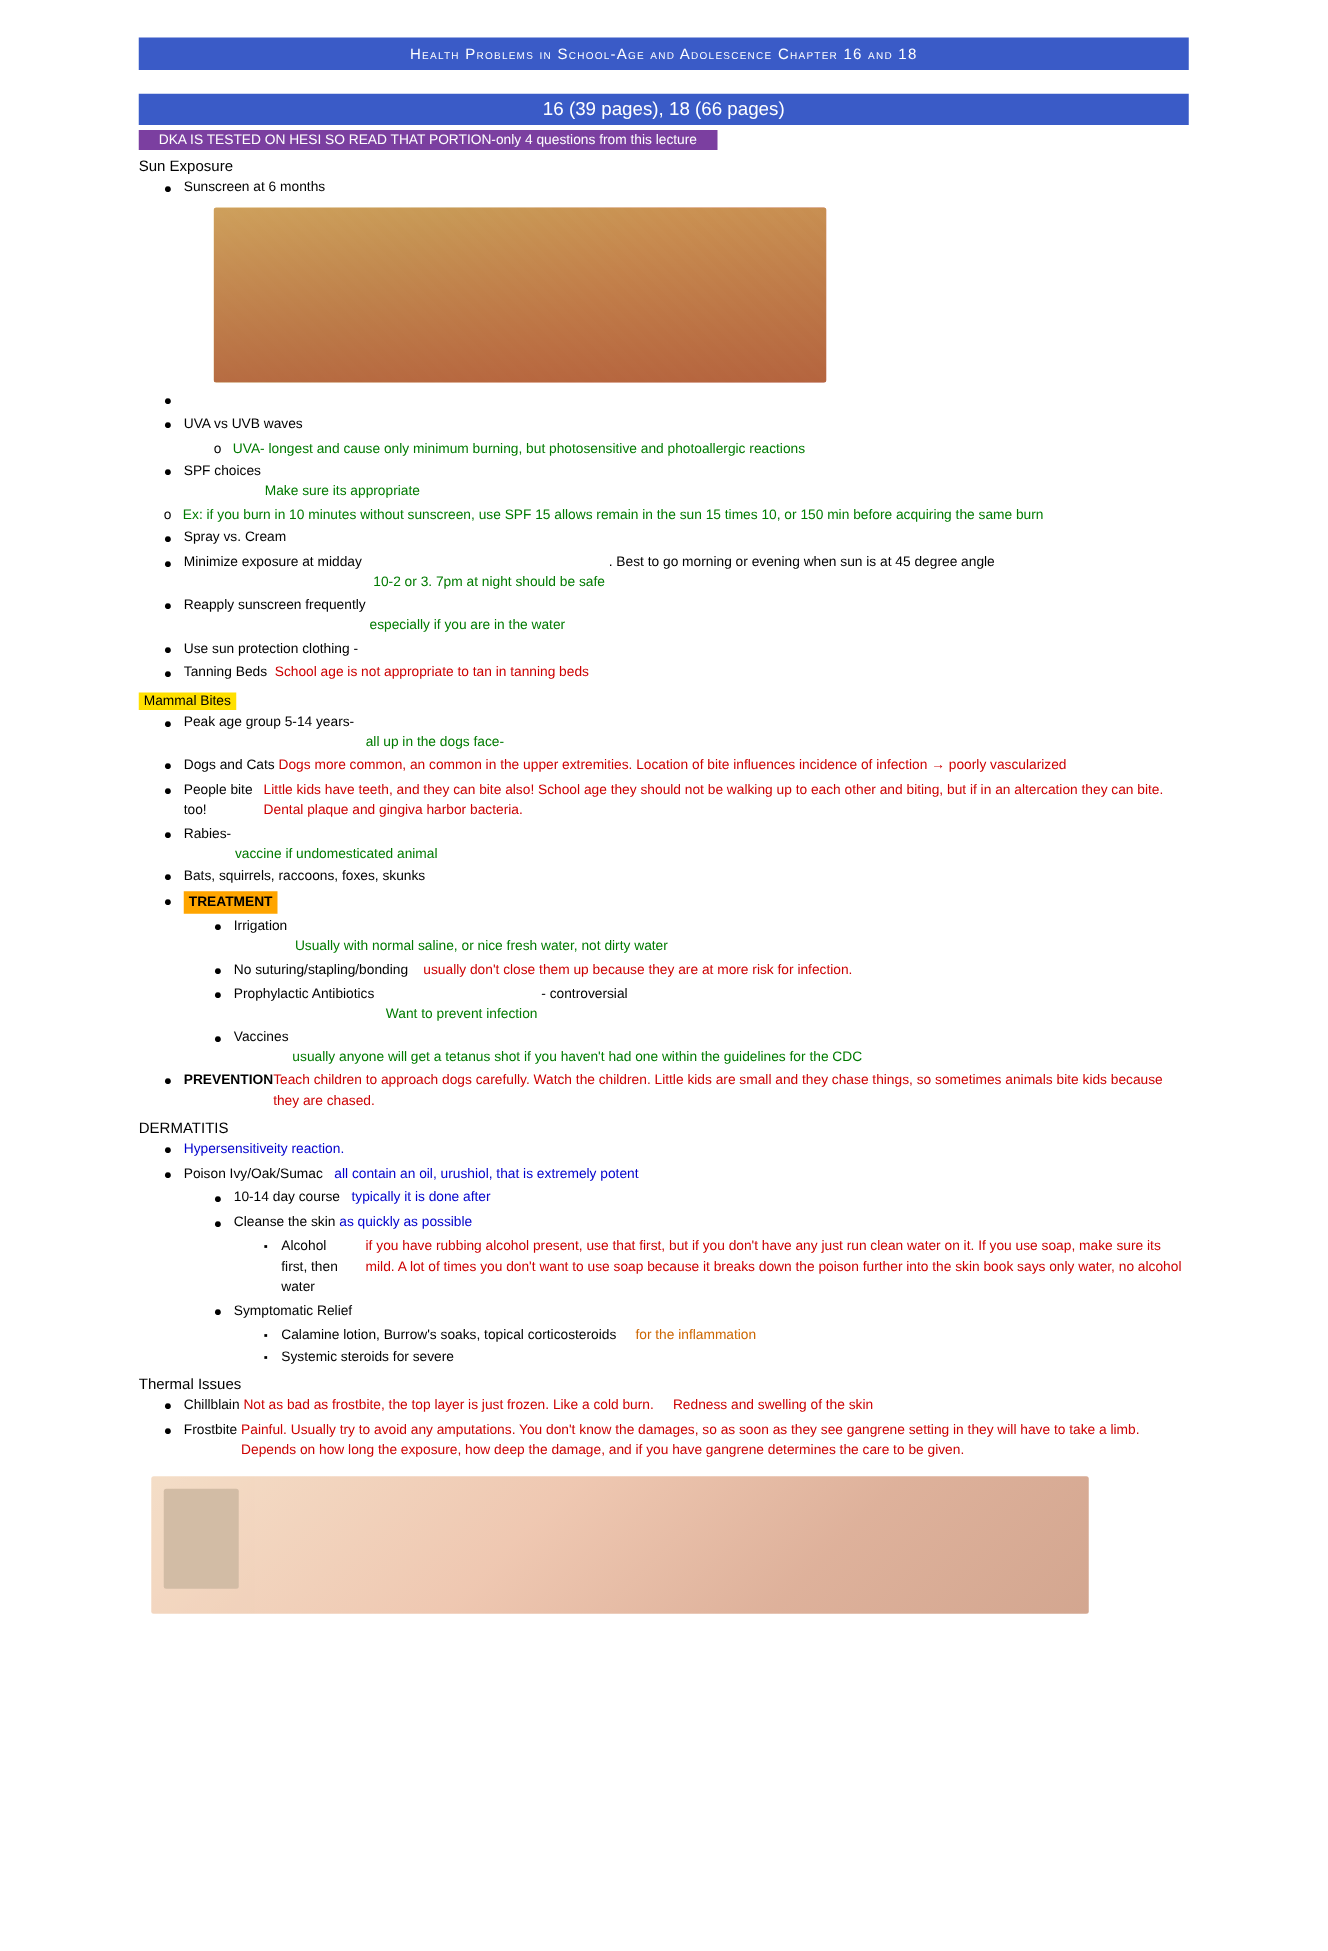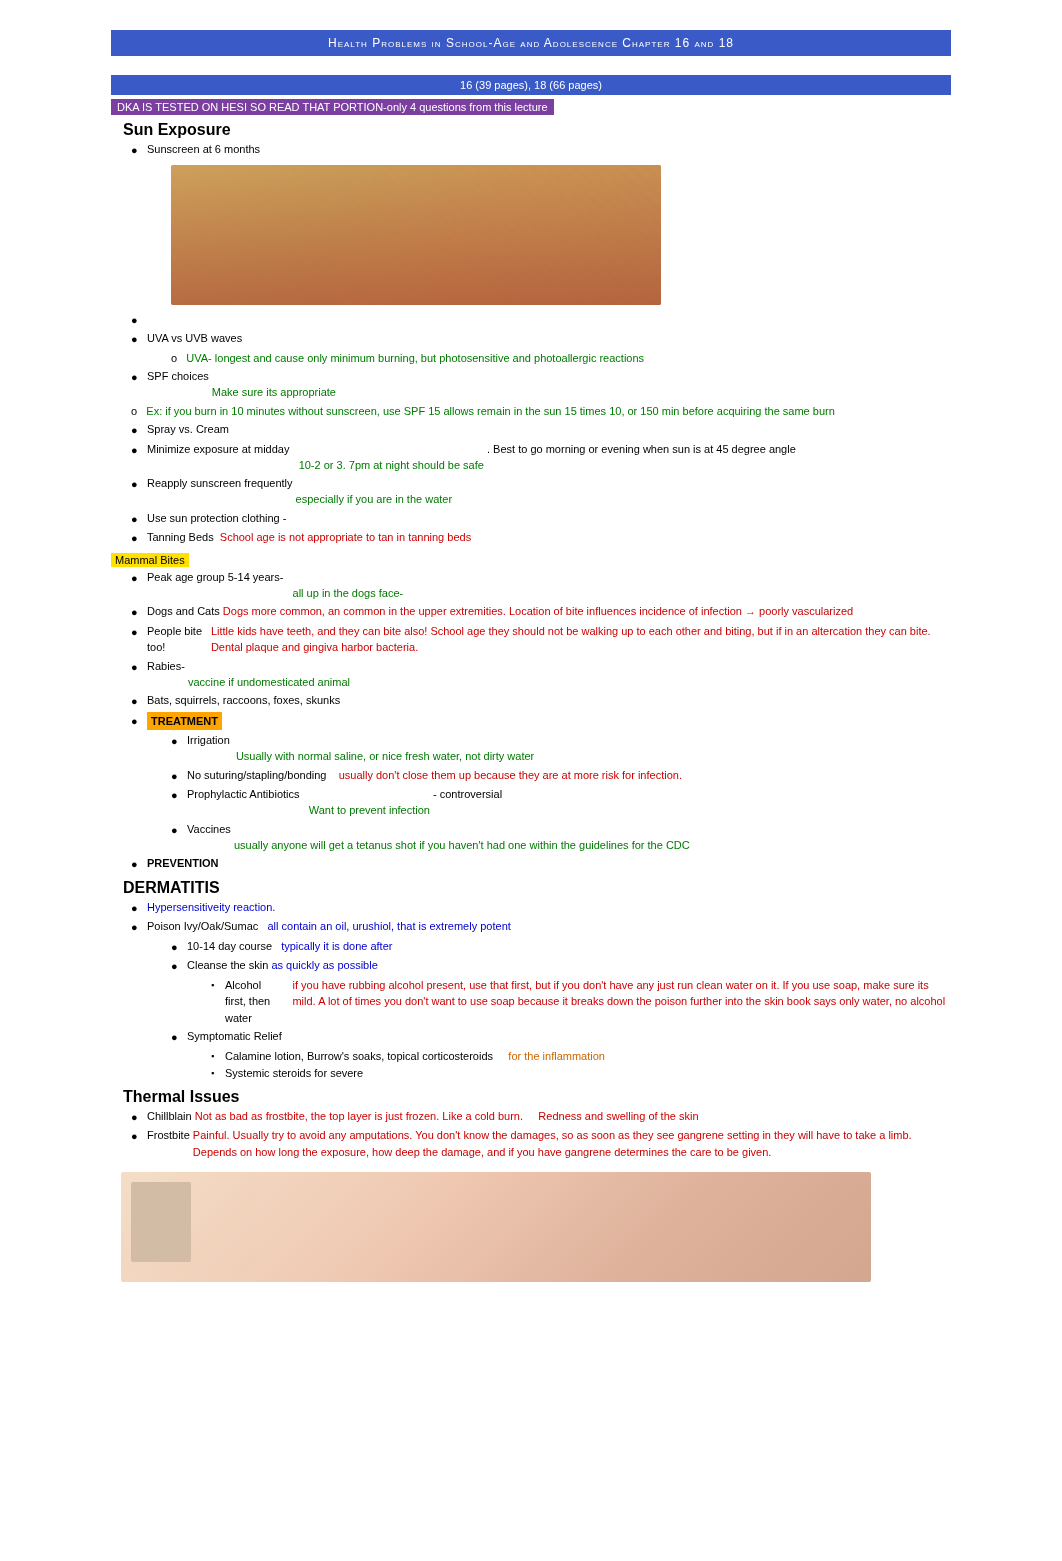--- a/index.html
+++ b/index.html
@@ -25,33 +25,33 @@
       font-size: 12px;
       font-variant: small-caps;
       letter-spacing: 1px;
       margin-bottom: 19px;
     }
     .subheader {
       background: #3a5bc7;
       color: #fff;
       text-align: center;
       padding: 4px 10px;
-      font-size: 11px;
+      font-size: 15px;
       margin-bottom: 4px;
     }
     .highlight-purple {
       background: #7b3fa0;
       color: #fff;
-      padding: 2px 6px;
+      padding: 2px 16px;
       text-align: center;
     }
     .section-title {
-      font-weight: bold;
-      font-size: 16px;
-      margin: 6px 0 2px 12px;
+      font-weight: normal;
+      font-size: 12px;
+      margin: 6px 0 2px 0;
     }
     .section-title-yellow {
       background: #ffe000;
       font-weight: normal;
       display: inline-block;
       padding: 1px 4px;
     }
     .section-title-orange {
       background: #ffa500;
       font-weight: bold;
@@ -270,20 +270,21 @@
       <div class="bullet-item line">
         <span class="bullet">●</span>
         <span>Vaccines</span>&nbsp;
         <span class="text-green">usually anyone will get a tetanus shot if you haven't had one within the guidelines for the CDC</span>
       </div>
     </div>
 
     <div class="bullet-item line">
       <span class="bullet">●</span>
       <span class="bold">PREVENTION</span>
+      <span class="text-red">Teach children to approach dogs carefully. Watch the children. Little kids are small and they chase things, so sometimes animals bite kids because they are chased.</span>
     </div>
   </div>
 
   <div class="section-title" style="margin-top:6px;">
     <span>DERMATITIS</span>
   </div>
 
   <div class="indent1">
     <div class="bullet-item line">
       <span class="bullet">●</span>

